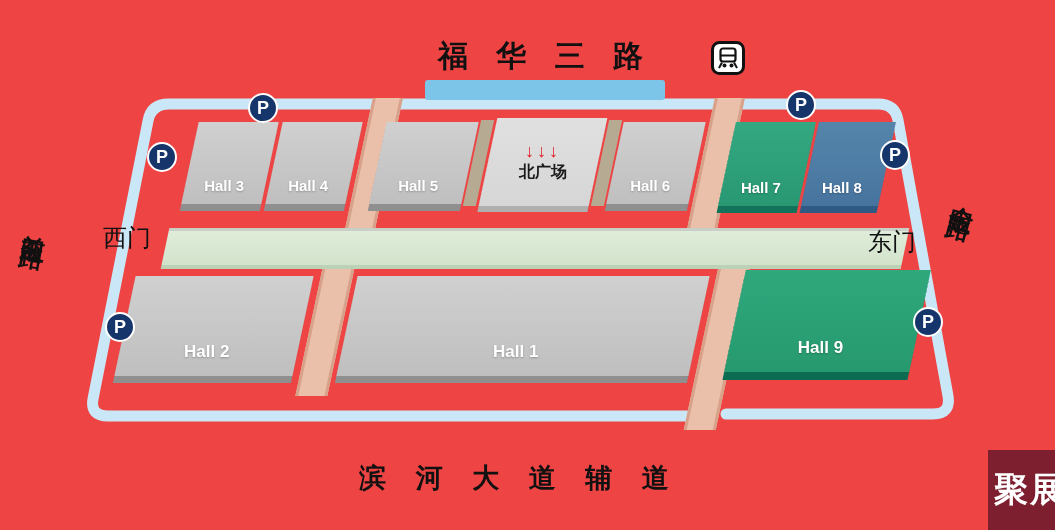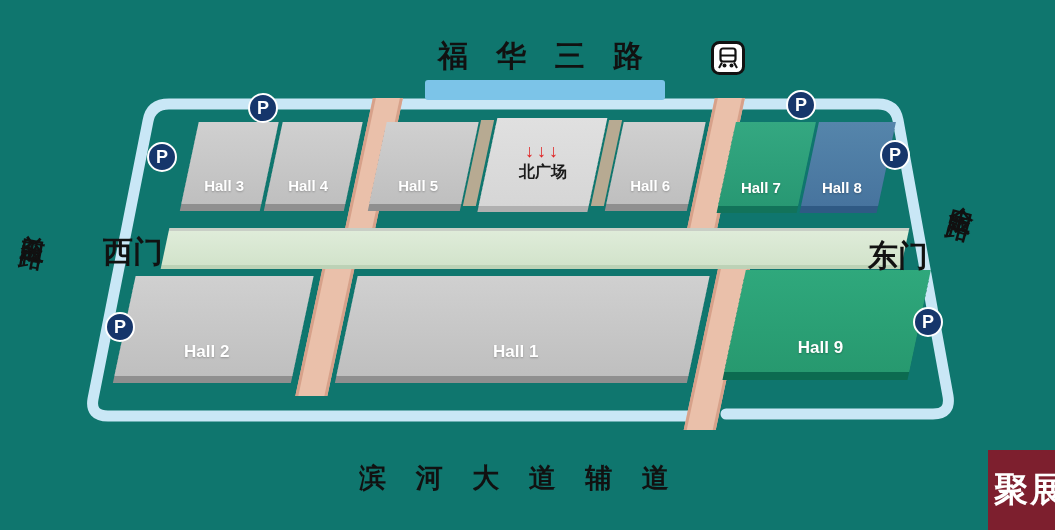--- a/index.html
+++ b/index.html
@@ -1,17 +1,17 @@
 <!DOCTYPE html>
 <html><head>
 <meta charset="utf-8">
 <style>
   html,body{margin:0;padding:0;background:#fff;}
   .stage{
-    position:relative;width:1055px;height:530px;background:#0f766e;overflow:hidden;
+    position:relative;width:1055px;height:530px;background:#ef4444;overflow:hidden;
     font-family:"Liberation Sans",sans-serif;color:#111;
   }
   
   .outline-svg{position:absolute;left:0;top:0;z-index:1;}
   
   .road-top{
     position:absolute;top:36px;left:0;width:1055px;text-align:center;
     transform:translateX(18px);
     font-size:30px;font-weight:bold;letter-spacing:10px;z-index:6;
   }
@@ -62,21 +62,21 @@
     position:absolute;width:13px;background:#b7aa92;transform:skewX(-12deg);z-index:3;
   }
   
   .p-icon{
     position:absolute;width:30px;height:30px;border-radius:50%;
     background:#16366b;color:#fff;font-weight:bold;font-size:18px;
     display:flex;align-items:center;justify-content:center;z-index:6;
     border:2px solid #fff;box-sizing:border-box;
   }
   
-  .gate{position:absolute;font-size:30px;font-weight:bold;z-index:6;white-space:nowrap;margin-top:10px;}
+  .gate{position:absolute;font-size:24px;font-weight:normal;z-index:6;white-space:nowrap;}
   
   .road-side{
     position:absolute;writing-mode:vertical-rl;text-orientation:upright;
     font-size:25px;font-weight:bold;letter-spacing:5px;z-index:6;white-space:nowrap;
   }
   .road-left{left:22px;top:216px;transform:rotate(10deg);}
   .road-right{left:952px;top:188px;transform:rotate(15deg);}
   
   .road-bottom{
     position:absolute;top:460px;left:0;width:1055px;text-align:center;

